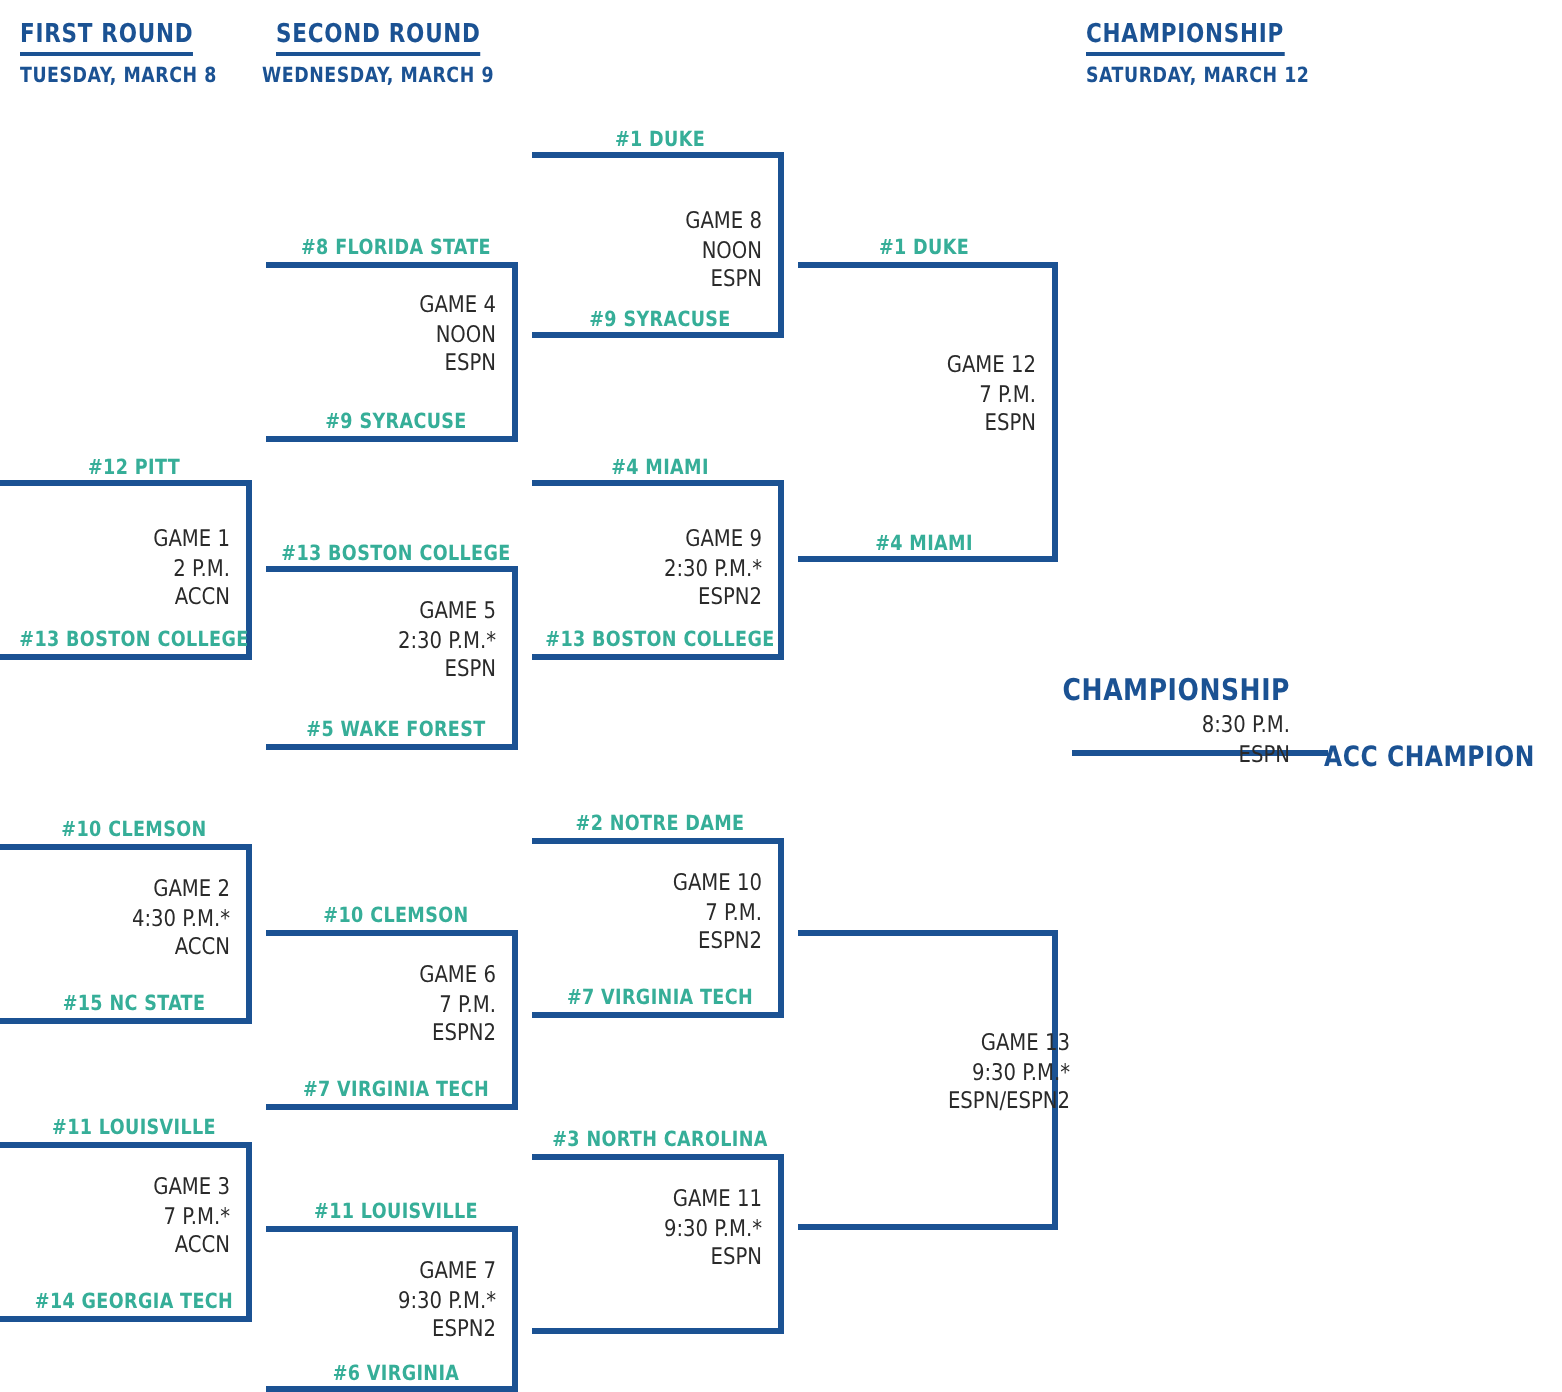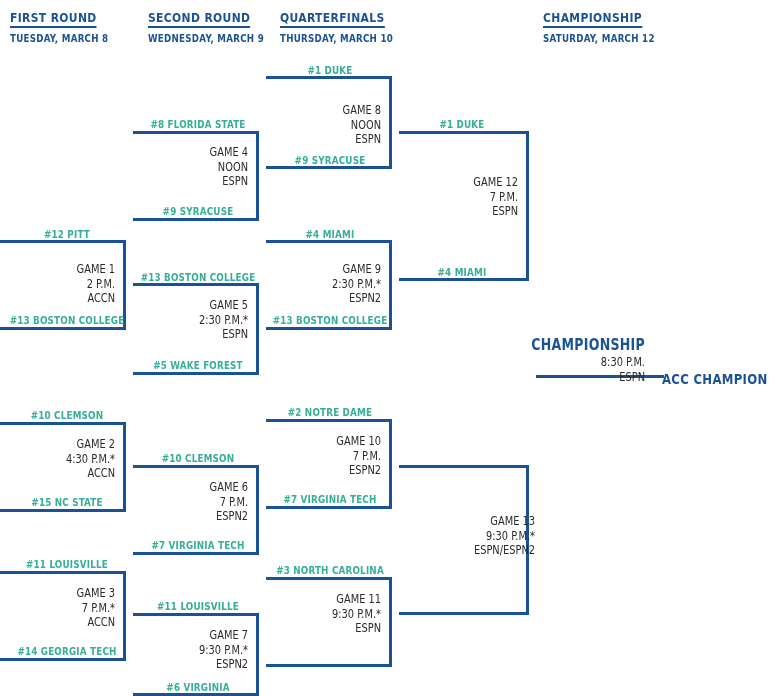--- a/index.html
+++ b/index.html
@@ -105,27 +105,23 @@
 </style>
 </head>
 <body>
 
 <div id="bracket" style="background: rgb(255, 255, 255);">
 
   <div class="round-head" style="left:10px;top:8px;">
     <div class="round-title" style="color: rgb(27, 82, 147); border-bottom-color: rgb(27, 82, 147);">FIRST ROUND</div>
     <div class="round-date" style="color: rgb(27, 82, 147);">TUESDAY, MARCH 8</div>
   </div>
-  <div class="round-head" style="left:148px;top:8px;">
+  <div class="round-head" style="left:131px;top:8px;text-align:center;">
     <div class="round-title" style="color: rgb(27, 82, 147); border-bottom-color: rgb(27, 82, 147);">SECOND ROUND</div>
     <div class="round-date" style="color: rgb(27, 82, 147);">WEDNESDAY, MARCH 9</div>
-  </div>
-  <div class="round-head" style="left:280px;top:8px;">
-    <div class="round-title" style="color: rgb(27, 82, 147); border-bottom-color: rgb(27, 82, 147);">QUARTERFINALS</div>
-    <div class="round-date" style="color: rgb(27, 82, 147);">THURSDAY, MARCH 10</div>
   </div>
   <div class="round-head" style="left:543px;top:8px;">
     <div class="round-title" style="color: rgb(27, 82, 147); border-bottom-color: rgb(27, 82, 147);">CHAMPIONSHIP</div>
     <div class="round-date" style="color: rgb(27, 82, 147);">SATURDAY, MARCH 12</div>
   </div>
 
   <div class="hline" style="left: 266px; top: 76px; width: 126px; background: rgb(27, 82, 147);"></div>
   <div class="vline" style="left: 389px; top: 76px; height: 93px; background: rgb(27, 82, 147);"></div>
   <div class="hline" style="left: 266px; top: 166px; width: 126px; background: rgb(27, 82, 147);"></div>
   <div class="team c" style="left: 330px; top: 64px; color: rgb(54, 174, 152);">#1 DUKE</div>

